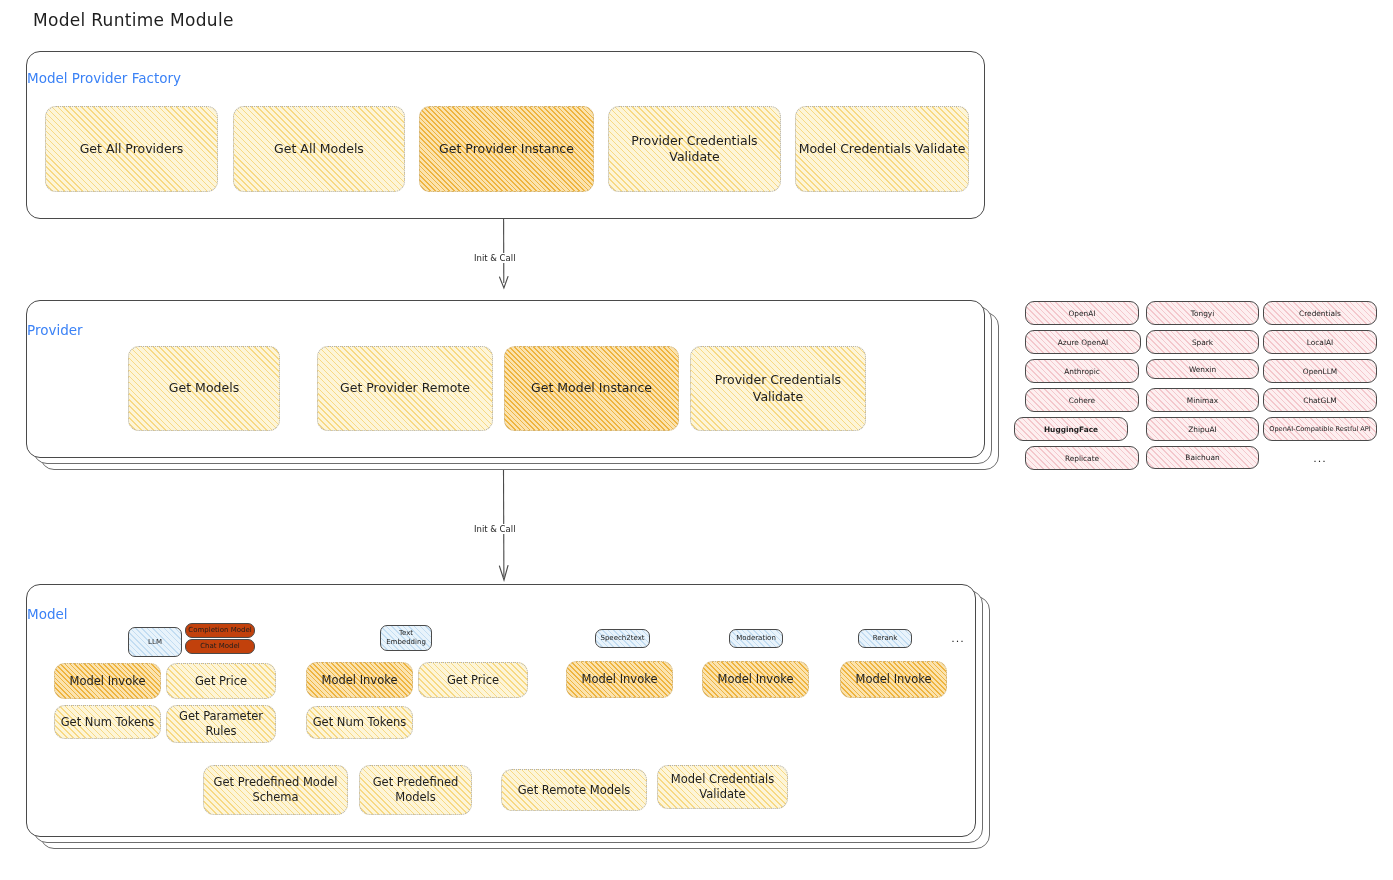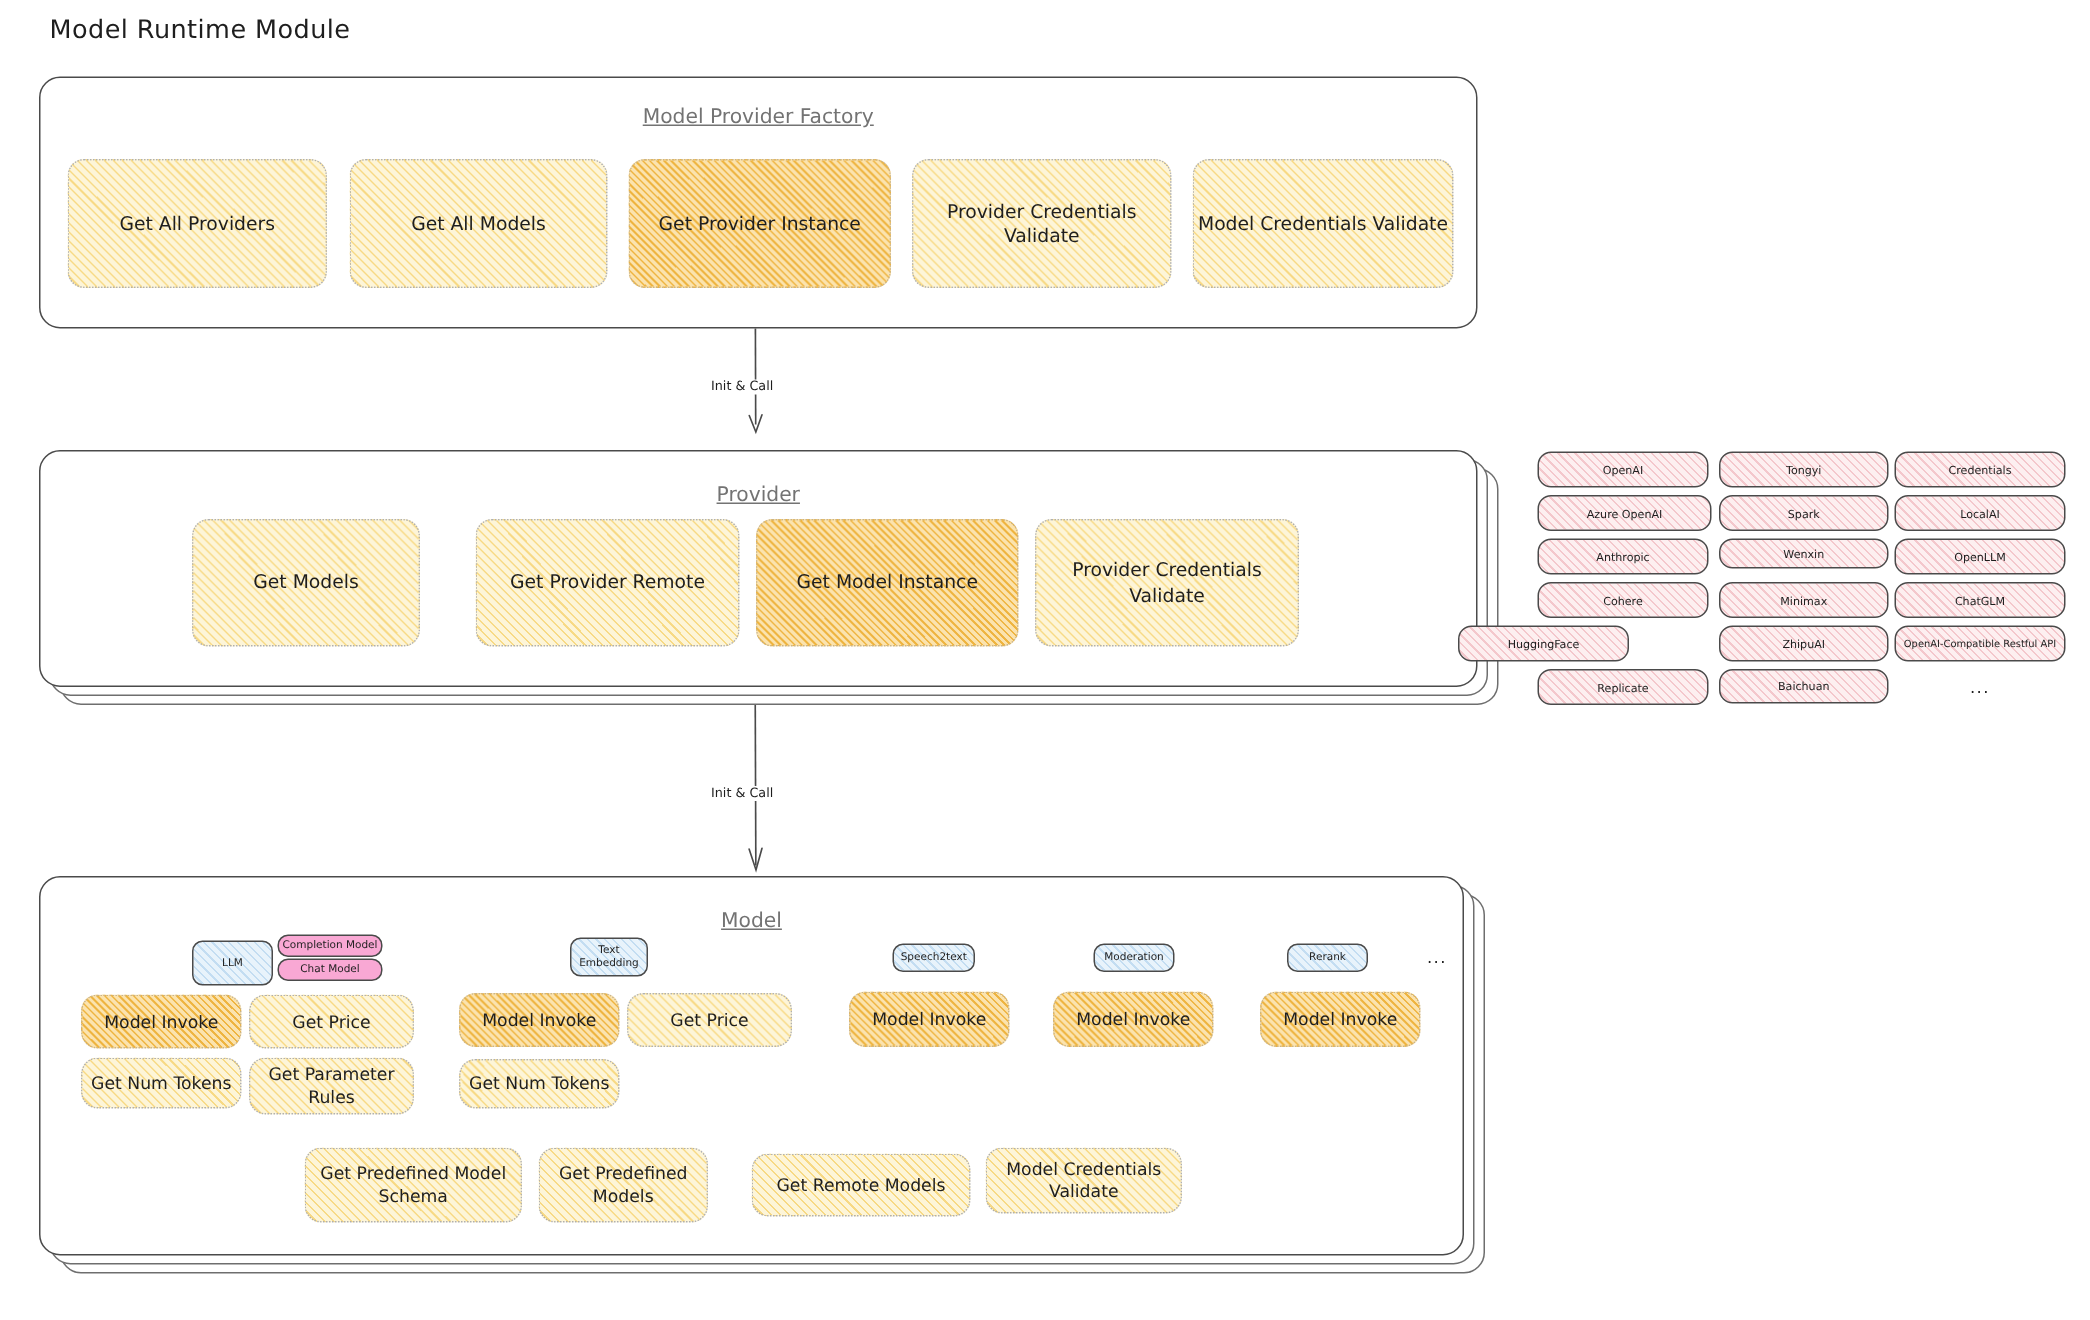--- a/index.html
+++ b/index.html
@@ -43,24 +43,23 @@
     position: absolute;
     box-sizing: border-box;
     background: #ffffff;
     border: 1.1px solid #6e6e6e;
     border-radius: 14px;
   }
   .section-title {
     position: absolute;
     left: 0;
     right: 0;
-    text-align: center;
+    text-align: left;
     font-size: 13.5px;
-    color: #737373;
-    text-decoration: underline;
+    color: #3b82f6;
   }
 
   
   .hbox {
     position: absolute;
     box-sizing: border-box;
     border: 1.3px dotted #b0b0b0;
     border-radius: 11px;
     display: flex;
     align-items: center;
@@ -122,21 +121,21 @@
     box-sizing: border-box;
     border: 1.2px solid #4a4a4a;
     border-radius: 7px;
     display: flex;
     align-items: center;
     justify-content: center;
     text-align: center;
     font-size: 7px;
     line-height: 1.25;
     color: #1e1e1e;
-    background: #f9a8d4;
+    background: #c2410c;
     white-space: pre-line;
   }
   .badge.blue {
     background-color: #e8f3fb;
     background-image:
       repeating-linear-gradient(45deg,
         rgba(110,170,220,0.30) 0px,
         rgba(110,170,220,0.30) 1px,
         rgba(255,255,255,0) 1px,
         rgba(255,255,255,0) 4px);
@@ -182,21 +181,21 @@
   </div>
   <div class="hbox" style="left:128px; top:346px; width:152px; height:85px; font-size:12.5px;">Get Models</div>
   <div class="hbox" style="left:317px; top:346px; width:176px; height:85px; font-size:12.5px;">Get Provider Remote</div>
   <div class="hbox strong" style="left:504px; top:346px; width:175px; height:85px; font-size:12.5px;">Get Model Instance</div>
   <div class="hbox" style="left:690px; top:346px; width:176px; height:85px; font-size:12.5px;">Provider Credentials Validate</div>
 
   <div class="pill" style="left:1025px; top:301px; width:114px; height:24px;">OpenAI</div>
   <div class="pill" style="left:1025px; top:330px; width:116px; height:24px;">Azure OpenAI</div>
   <div class="pill" style="left:1025px; top:359px; width:114px; height:24px;">Anthropic</div>
   <div class="pill" style="left:1025px; top:388px; width:114px; height:24px;">Cohere</div>
-  <div class="pill" style="left:972px; top:417px; width:114px; height:24px;">HuggingFace</div>
+  <div class="pill" style="left:1014px; top:417px; width:114px; height:24px;font-weight:bold;">HuggingFace</div>
   <div class="pill" style="left:1025px; top:446px; width:114px; height:24px;">Replicate</div>
 
   <div class="pill" style="left:1146px; top:301px; width:113px; height:24px;">Tongyi</div>
   <div class="pill" style="left:1146px; top:330px; width:113px; height:24px;">Spark</div>
   <div class="pill" style="left:1146px; top:359px; width:113px; height:20px;">Wenxin</div>
   <div class="pill" style="left:1146px; top:388px; width:113px; height:24px;">Minimax</div>
   <div class="pill" style="left:1146px; top:417px; width:113px; height:24px;">ZhipuAI</div>
   <div class="pill" style="left:1146px; top:446px; width:113px; height:23px;">Baichuan</div>
 
   <div class="pill" style="left:1263px; top:301px; width:114px; height:24px;">Credentials</div>

